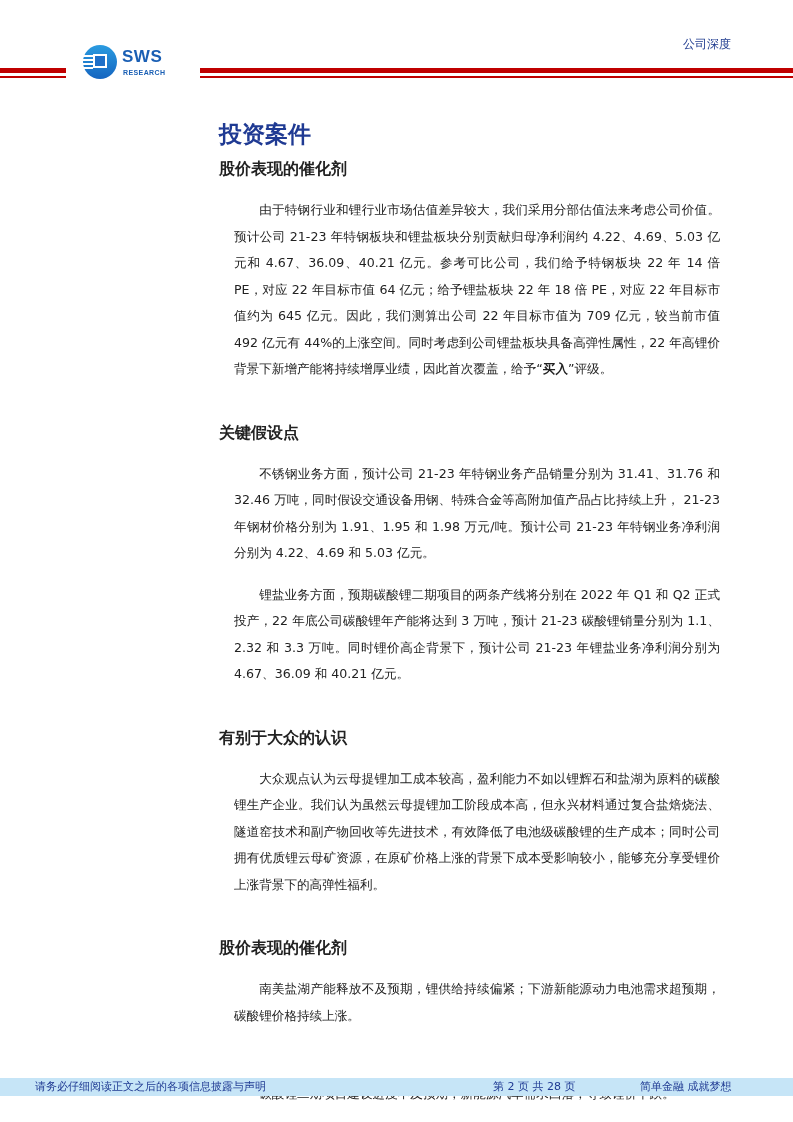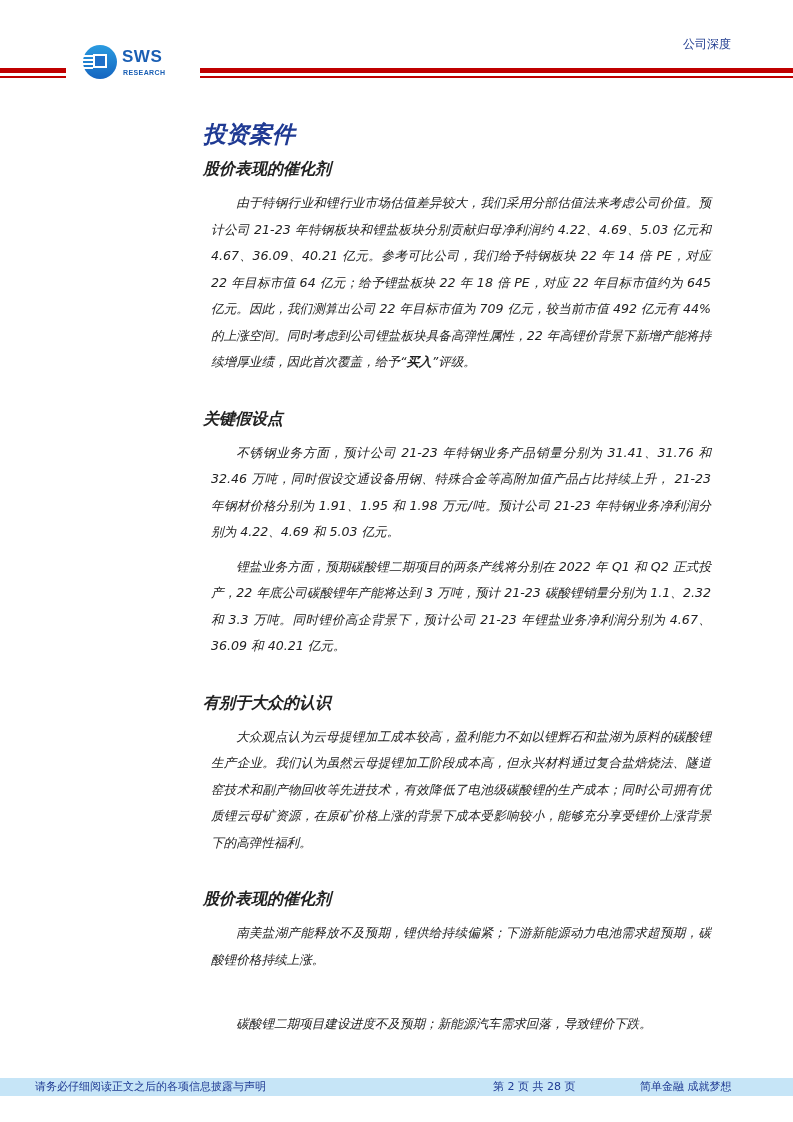--- a/index.html
+++ b/index.html
@@ -17,24 +17,24 @@
 
     .logo { position: absolute; left: 82px; top: 44px; width: 100px; height: 36px; }
     .logo-mark { position: absolute; left: 0; top: 0; width: 36px; height: 36px; }
     .logo-text { position: absolute; left: 40px; top: 0px; font-family: "Liberation Sans", sans-serif;
       font-weight: bold; font-size: 17px; color: #1a5fb4; letter-spacing: 0.5px; line-height: 26px; }
     .logo-sub { position: absolute; left: 41px; top: 25px; font-family: "Liberation Sans", sans-serif;
       font-weight: bold; font-size: 7px; color: #1a5fb4; letter-spacing: 0.4px; }
 
     .report-type { position: absolute; right: 62px; top: 36px; font-size: 12px; color: #1f3b8f; }
 
-    .content { position: absolute; left: 203px; top: 118px; width: 516px; font-style: italic; }
+    .content { position: absolute; left: 219px; top: 118px; width: 516px; }
     .page-title { font-size: 23px; font-weight: bold; color: #1f3a93; margin: 0 0 6px 0; line-height: 32px; }
     .section-title { font-size: 16px; color: #222; margin: 0; line-height: 26px; }
-    .para { font-size: 12.6px; line-height: 26.5px; text-indent: 2em; margin: 8px; text-align: justify; color: #222; }
+    .para { font-size: 12.6px; line-height: 26.5px; text-indent: 2em; margin: 15px; text-align: justify; color: #222; }
     .gap-xl { height: 22px; }
     .bold { font-weight: bold; }
 
     .footer-bar { position: absolute; left: 0; top: 1078px; width: 793px; height: 18px; background: #c6e5f7; }
     .footer-left { position: absolute; left: 35px; top: 1079px; font-size: 11px; color: #1f3a93; line-height: 16px; }
     .footer-mid { position: absolute; left: 493px; top: 1079px; font-size: 11px; color: #1f3a93; line-height: 16px; }
     .footer-right { position: absolute; left: 640px; top: 1079px; font-size: 11px; color: #1f3a93; line-height: 16px; }
   </style>
 </head>
 <body>

